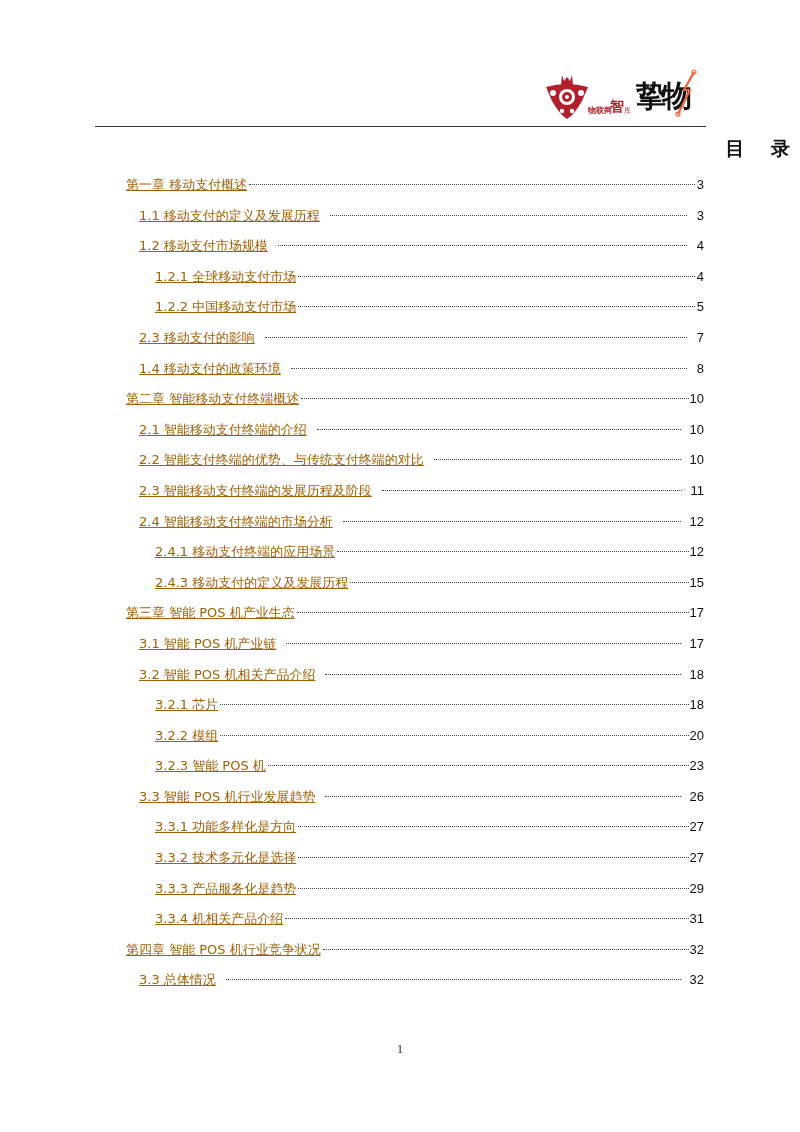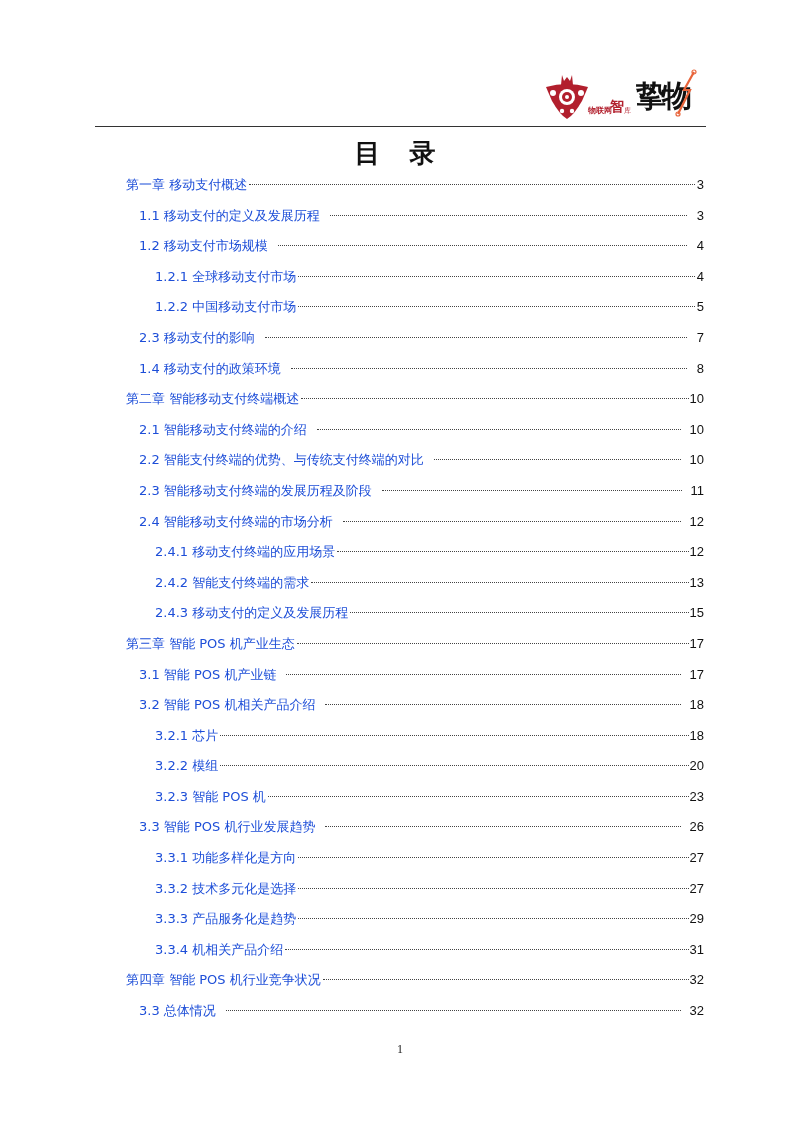--- a/index.html
+++ b/index.html
@@ -3,27 +3,27 @@
 <meta charset="utf-8">
 <style>
   html, body { margin: 0; padding: 0; background: #ffffff; }
   body { width: 800px; height: 1132px; position: relative; overflow: hidden;
          font-family: "DejaVu Sans", "Liberation Sans", sans-serif; color: #1a1a1a; }
   .header-logos { position: absolute; top: 64px; left: 540px; width: 170px; height: 56px; }
   .logo-iot { position: absolute; left: 2px; top: 7px; width: 90px; height: 52px; }
   .logo-zhiwu { position: absolute; left: 96px; top: 4px; width: 64px; height: 52px; }
   .header-rule { position: absolute; left: 95px; top: 126px; width: 611px; height: 0;
                  border-top: 1.5px solid #333; }
-  .toc-title { position: absolute; top: 136px; left: 0; width: 800px; text-align: center;
-               font-size: 26px; font-weight: bold; letter-spacing: 10px; color: #111; }
+  .toc-title { position: absolute; top: 136px; left: 0; width: 800px; text-align: right;
+               font-size: 19px; font-weight: bold; letter-spacing: 10px; color: #111; }
   .toc { position: absolute; top: 170px; left: 126px; width: 578px; }
   .toc-row { display: flex; align-items: baseline; height: 30.6px; font-size: 13px; line-height: 30.6px; }
   .toc-row.l2 { padding-left: 13px; gap: 8px; }
   .toc-row.l3 { padding-left: 29px; }
-  .toc-label { white-space: nowrap; color: #1d4ed8; }
+  .toc-label { white-space: nowrap; color: #a16207; text-decoration: underline; }
   .toc-dots { flex: 1; border-bottom: 1.4px dotted #444; margin: 0 1px 0 2px; position: relative; top: -4px; }
   .toc-page { font-family: "Liberation Sans", sans-serif; font-size: 13px; color: #111; min-width: 8px; text-align: right; }
   .page-number { position: absolute; top: 1042px; left: 0; width: 800px; text-align: center;
                  font-family: "Liberation Serif", serif; font-size: 12px; color: #222; }
 </style>
 </head>
 <body>
 
 <div class="header-logos">
   <div class="logo-iot">
@@ -119,25 +119,20 @@
       <span class="toc-label">2.4 智能移动支付终端的市场分析</span>
       <span class="toc-dots"></span>
       <span class="toc-page">12</span>
     </div>
   <div class="toc-row l3">
       <span class="toc-label">2.4.1 移动支付终端的应用场景</span>
       <span class="toc-dots"></span>
       <span class="toc-page">12</span>
     </div>
   <div class="toc-row l3">
-      <span class="toc-label">2.4.2 智能支付终端的需求</span>
-      <span class="toc-dots"></span>
-      <span class="toc-page">13</span>
-    </div>
-  <div class="toc-row l3">
       <span class="toc-label">2.4.3 移动支付的定义及发展历程</span>
       <span class="toc-dots"></span>
       <span class="toc-page">15</span>
     </div>
   <div class="toc-row l1">
       <span class="toc-label">第三章  智能 POS 机产业生态</span>
       <span class="toc-dots"></span>
       <span class="toc-page">17</span>
     </div>
   <div class="toc-row l2">

